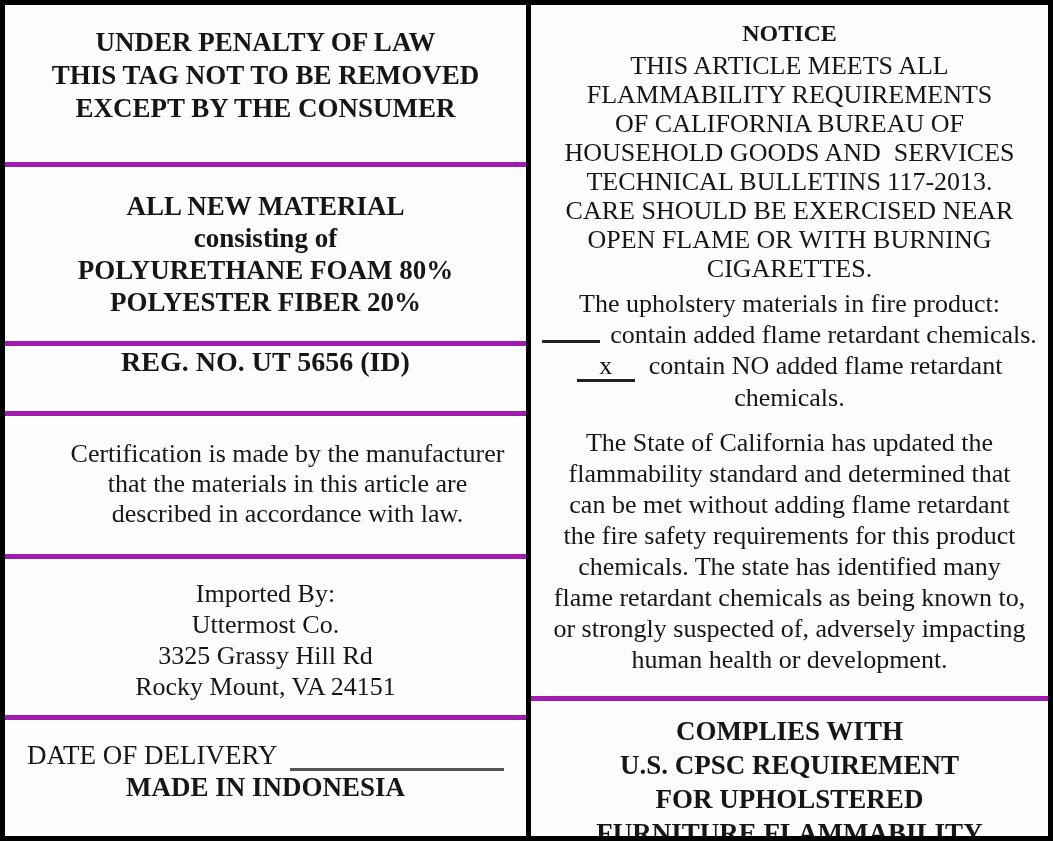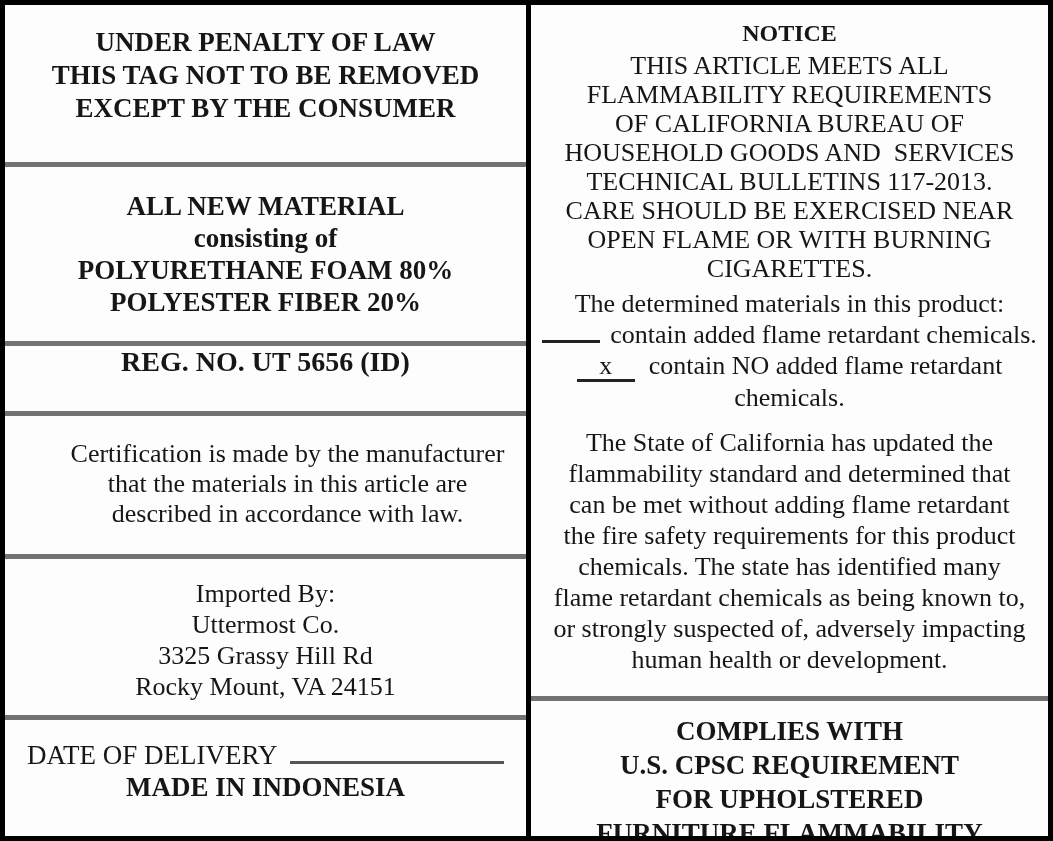--- a/index.html
+++ b/index.html
@@ -18,33 +18,33 @@
   }
   .col-left {
     width:526px;
     border-right:5px solid #000;
     display:flex; flex-direction:column;
   }
   .col-right {
     flex:1;
     display:flex; flex-direction:column;
   }
-  .sec { border-bottom:5px solid #737373; text-align:center; overflow:hidden; }
+  .sec { border-bottom:5px solid #a21caf; text-align:center; overflow:hidden; }
   .sec.last { border-bottom:none; flex:1; }
   .ln { white-space:nowrap; }
 
   
   .s-penalty { height:162px; padding-top:21px; font-weight:bold; font-size:27px; line-height:33px; }
   .s-material { height:179px; padding-top:23px; font-weight:bold; font-size:27px; line-height:32px; }
   .s-regno { height:70px; display:flex; align-items:flex-start; justify-content:center;
              font-weight:bold; font-size:28px; }
   .s-cert { height:143px; padding-top:23px; font-size:26px; line-height:30px;padding-left:44px; }
   .s-importer { height:161px; padding-top:19px; font-size:26px; line-height:31px; }
   .s-delivery { text-align:left; padding:20px 22px 0 22px; font-size:27px; }
-  .date-row { display:flex; align-items:flex-start; }
+  .date-row { display:flex; align-items:flex-end; }
   .date-blank { display:inline-block; width:217px; height:24px;
                 border-bottom:3px solid #555; margin-left:12px; }
   .made-in { text-align:center; font-weight:bold; margin-top:1px; font-size:27px; }
 
   
   .s-notice { height:696px; padding:10px 4px 0 4px; font-size:26px; }
   .notice-title { font-weight:bold; font-size:24px; line-height:36px; }
   .caps .ln { line-height:29px; }
   .uph { margin-top:5px; }
   .uph .ln { line-height:31px; }
@@ -113,21 +113,21 @@
         <div class="ln">FLAMMABILITY REQUIREMENTS</div>
         <div class="ln">OF CALIFORNIA BUREAU OF</div>
         <div class="ln">HOUSEHOLD GOODS AND&nbsp; SERVICES</div>
         <div class="ln">TECHNICAL BULLETINS 117-2013.</div>
         <div class="ln">CARE SHOULD BE EXERCISED NEAR</div>
         <div class="ln">OPEN FLAME OR WITH BURNING</div>
         <div class="ln">CIGARETTES.</div>
       </div>
 
       <div class="uph">
-        <div class="ln">The determined materials in this product:</div>
+        <div class="ln">The upholstery materials in fire product:</div>
         <div class="ln">
           <span class="blank-short"></span><span>contain added flame retardant chemicals.</span>
         </div>
         <div class="ln">
           <span class="blank-x"><span>x</span></span><span>contain NO added flame retardant</span>
         </div>
         <div class="ln">chemicals.</div>
       </div>
 
       <div class="state">

